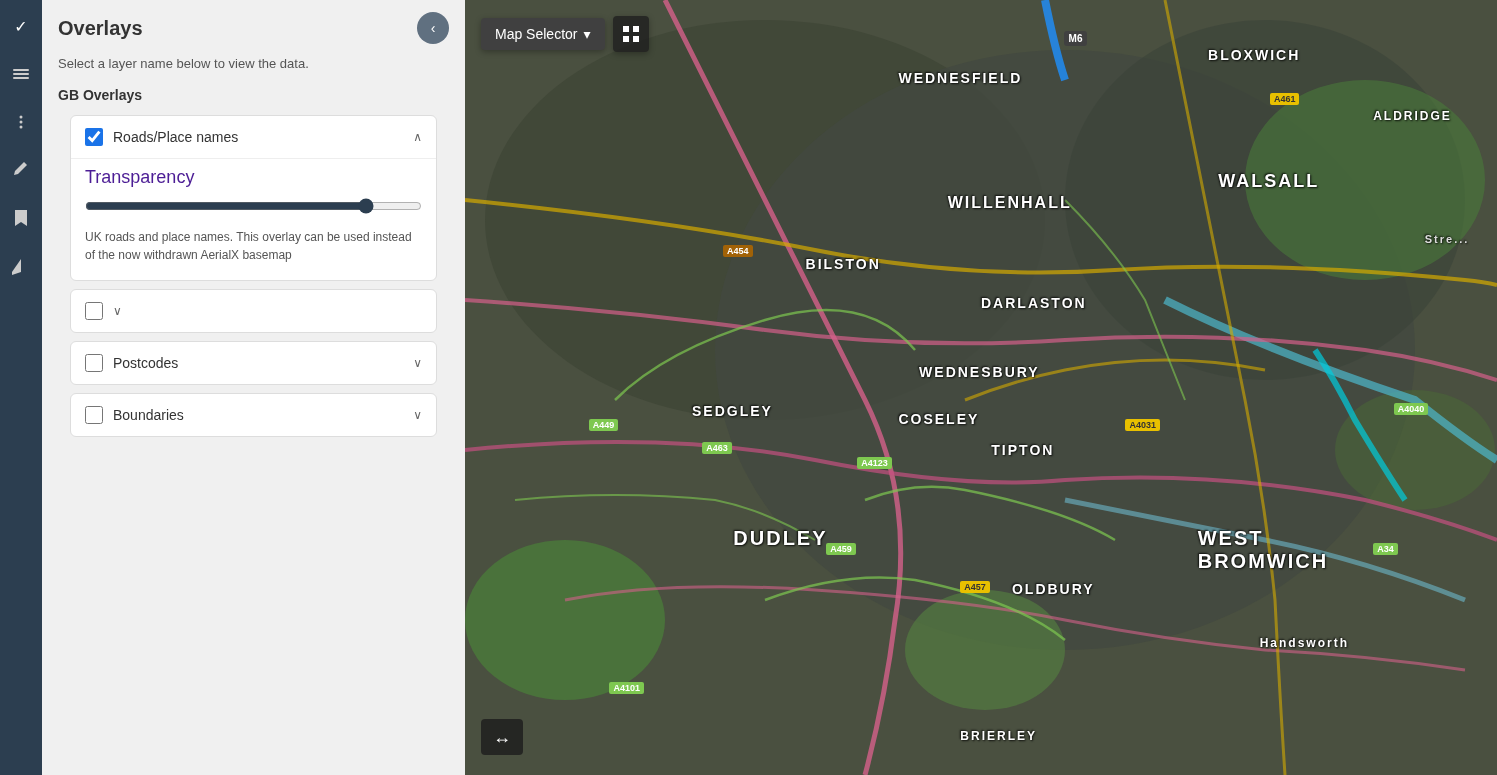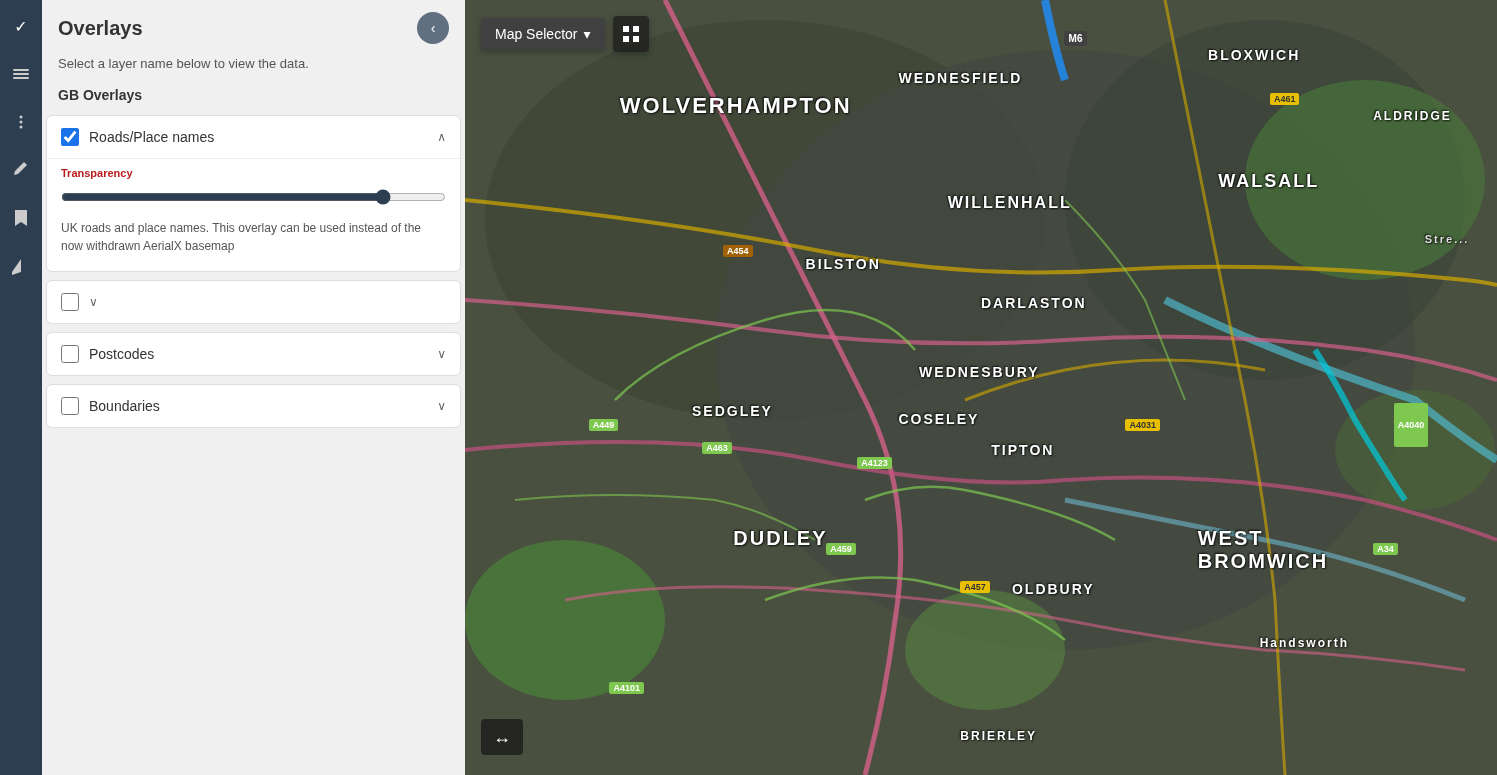--- a/index.html
+++ b/index.html
@@ -91,21 +91,21 @@
       color: #333;
     }
 
     
     .panel::-webkit-scrollbar { width: 6px; }
     .panel::-webkit-scrollbar-track { background: #e0e0e0; }
     .panel::-webkit-scrollbar-thumb { background: #bbb; border-radius: 3px; }
 
     
     .layer-card {
-      margin: 4px 4px;
+      margin: 4px 28px;
       background: white;
       border-radius: 6px;
       border: 1px solid #ddd;
       overflow: hidden;
     }
 
     .layer-card-header {
       display: flex;
       align-items: center;
       padding: 12px 14px;
@@ -133,23 +133,23 @@
       cursor: pointer;
     }
 
     
     .layer-expanded {
       padding: 8px 14px 16px 14px;
       border-top: 1px solid #eee;
     }
 
     .transparency-label {
-      font-size: 11px;
-      font-weight: 700;
-      color: #b91c1c;
+      font-size: 18px;
+      font-weight: 400;
+      color: #4c1d95;
       margin-bottom: 10px;
     }
 
     .transparency-slider {
       width: 100%;
       margin-bottom: 14px;
       accent-color: #2c3e50;
       cursor: pointer;
     }
 
@@ -283,21 +283,21 @@
     .road-m6 { top: 4%; left: 58%; background: #00aaff; color: white; font-size: 10px; padding: 2px 5px; border-radius: 3px; }
     .road-a461 { top: 12%; left: 78%; background: #e8c000; color: #333; font-size: 9px; padding: 1px 4px; border-radius: 2px; }
     .road-a454 { top: 27%; left: 25%; background: #a16207; color: white; font-size: 9px; padding: 1px 4px; border-radius: 2px; margin-top: 36px; }
     .road-a449 { top: 54%; left: 12%; background: #7ec850; color: white; font-size: 9px; padding: 1px 4px; border-radius: 2px; }
     .road-a463 { top: 57%; left: 23%; background: #7ec850; color: white; font-size: 9px; padding: 1px 4px; border-radius: 2px; }
     .road-a4123 { top: 59%; left: 38%; background: #7ec850; color: white; font-size: 9px; padding: 1px 4px; border-radius: 2px; }
     .road-a4031 { top: 54%; left: 64%; background: #e8c000; color: #333; font-size: 9px; padding: 1px 4px; border-radius: 2px; }
     .road-a459 { top: 70%; left: 35%; background: #7ec850; color: white; font-size: 9px; padding: 1px 4px; border-radius: 2px; }
     .road-a457 { top: 75%; left: 48%; background: #e8c000; color: #333; font-size: 9px; padding: 1px 4px; border-radius: 2px; }
     .road-a34 { top: 70%; left: 88%; background: #7ec850; color: white; font-size: 9px; padding: 1px 4px; border-radius: 2px; }
-    .road-a4040 { top: 52%; left: 90%; background: #7ec850; color: white; font-size: 9px; padding: 17px 4px; border-radius: 2px; }
+    .road-a4040 { top: 52%; left: 90%; background: #7ec850; color: white; font-size: 9px; padding: 1px 4px; border-radius: 2px; }
     .road-a4101 { top: 88%; left: 14%; background: #7ec850; color: white; font-size: 9px; padding: 1px 4px; border-radius: 2px; }
 
     
     .map-svg-bg {
       position: absolute;
       top: 0; left: 0; width: 100%; height: 100%;
     }
 
     
     .aldridge { top: 14%; left: 88%; font-size: 12px; }
@@ -426,21 +426,20 @@
 
     <path d="M50 500 Q150 490 250 500 Q300 510 350 540" stroke="#7ec850" stroke-width="2" fill="none" opacity="0.6"></path>
     <path d="M600 200 Q650 250 680 300 Q700 350 720 400" stroke="#7ec850" stroke-width="2" fill="none" opacity="0.6"></path>
 
     <path d="M580 0 Q590 50 600 80" stroke="#1e90ff" stroke-width="8" fill="none" opacity="0.8"></path>
 
     <path d="M850 350 Q870 380 890 420 Q920 470 940 500" stroke="#00ccdd" stroke-width="6" fill="none" opacity="0.7"></path>
   </svg>
 
   <div class="map-labels">
-    <span class="place-label wolverhampton">WOLVERHAMPTON</span>
     <span class="place-label wednesfield">WEDNESFIELD</span>
     <span class="place-label willenhall">WILLENHALL</span>
     <span class="place-label walsall">WALSALL</span>
     <span class="place-label bloxwich">BLOXWICH</span>
     <span class="place-label bilston">BILSTON</span>
     <span class="place-label darlaston">DARLASTON</span>
     <span class="place-label sedgley">SEDGLEY</span>
     <span class="place-label coseley">COSELEY</span>
     <span class="place-label wednesbury">WEDNESBURY</span>
     <span class="place-label tipton">TIPTON</span>

